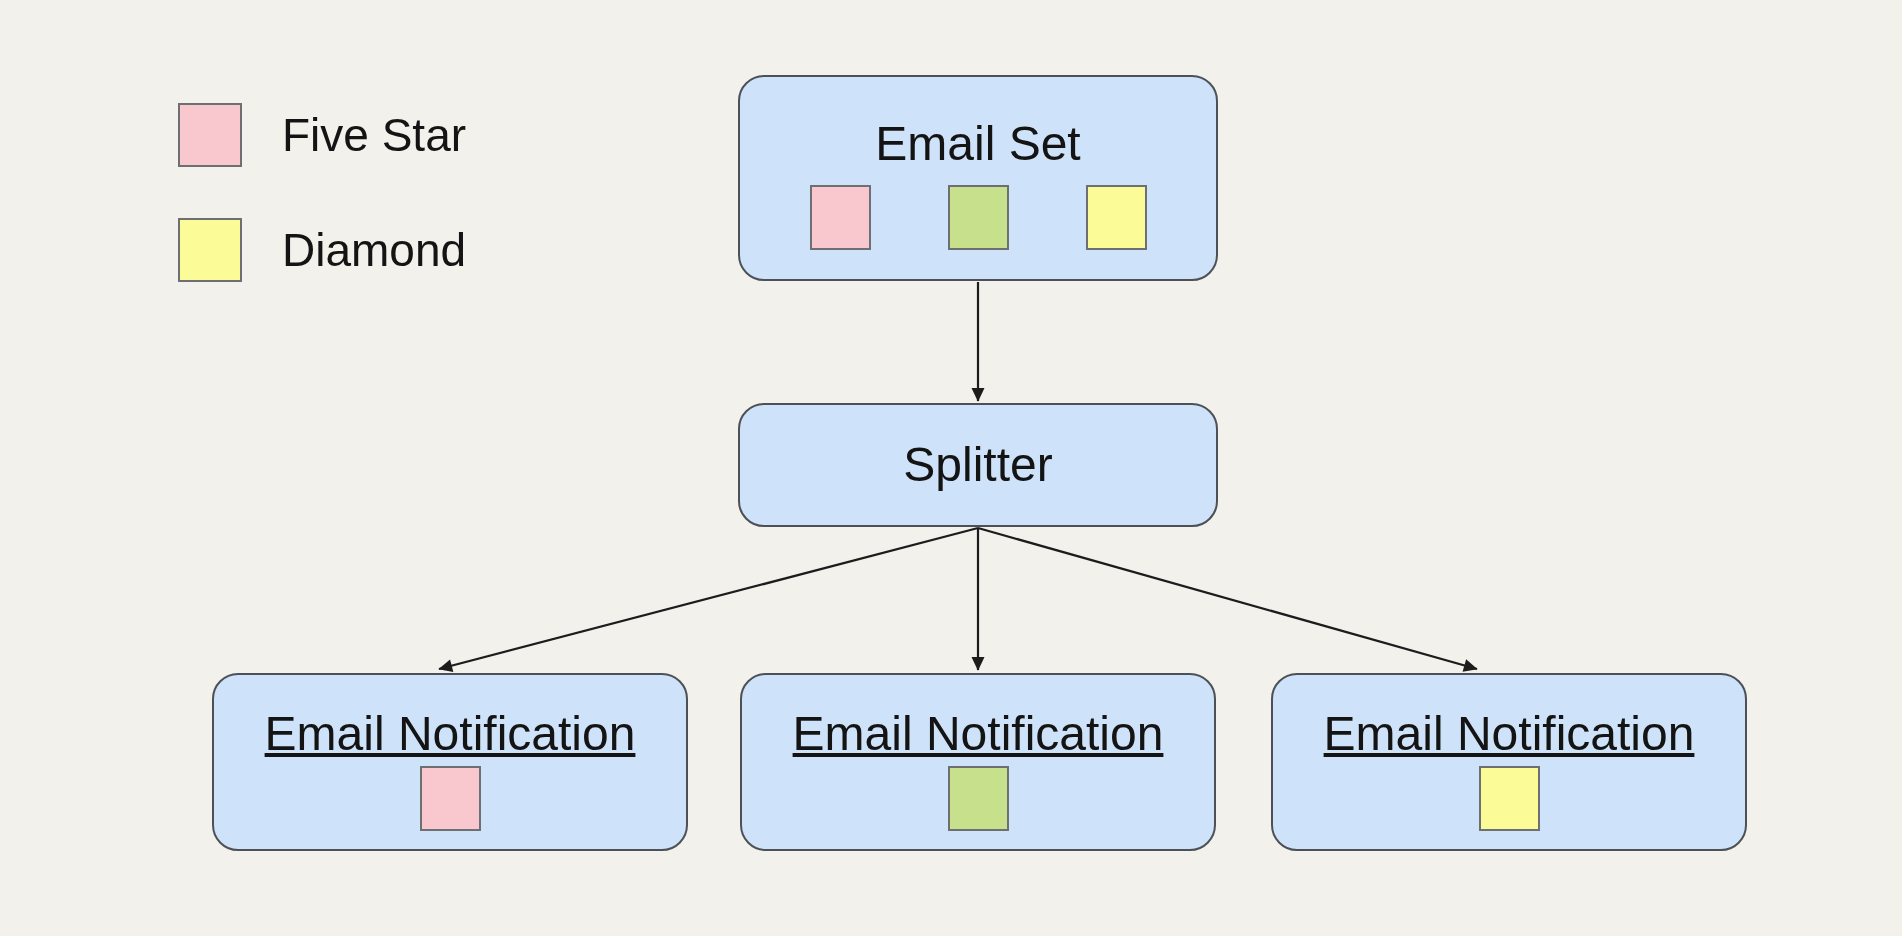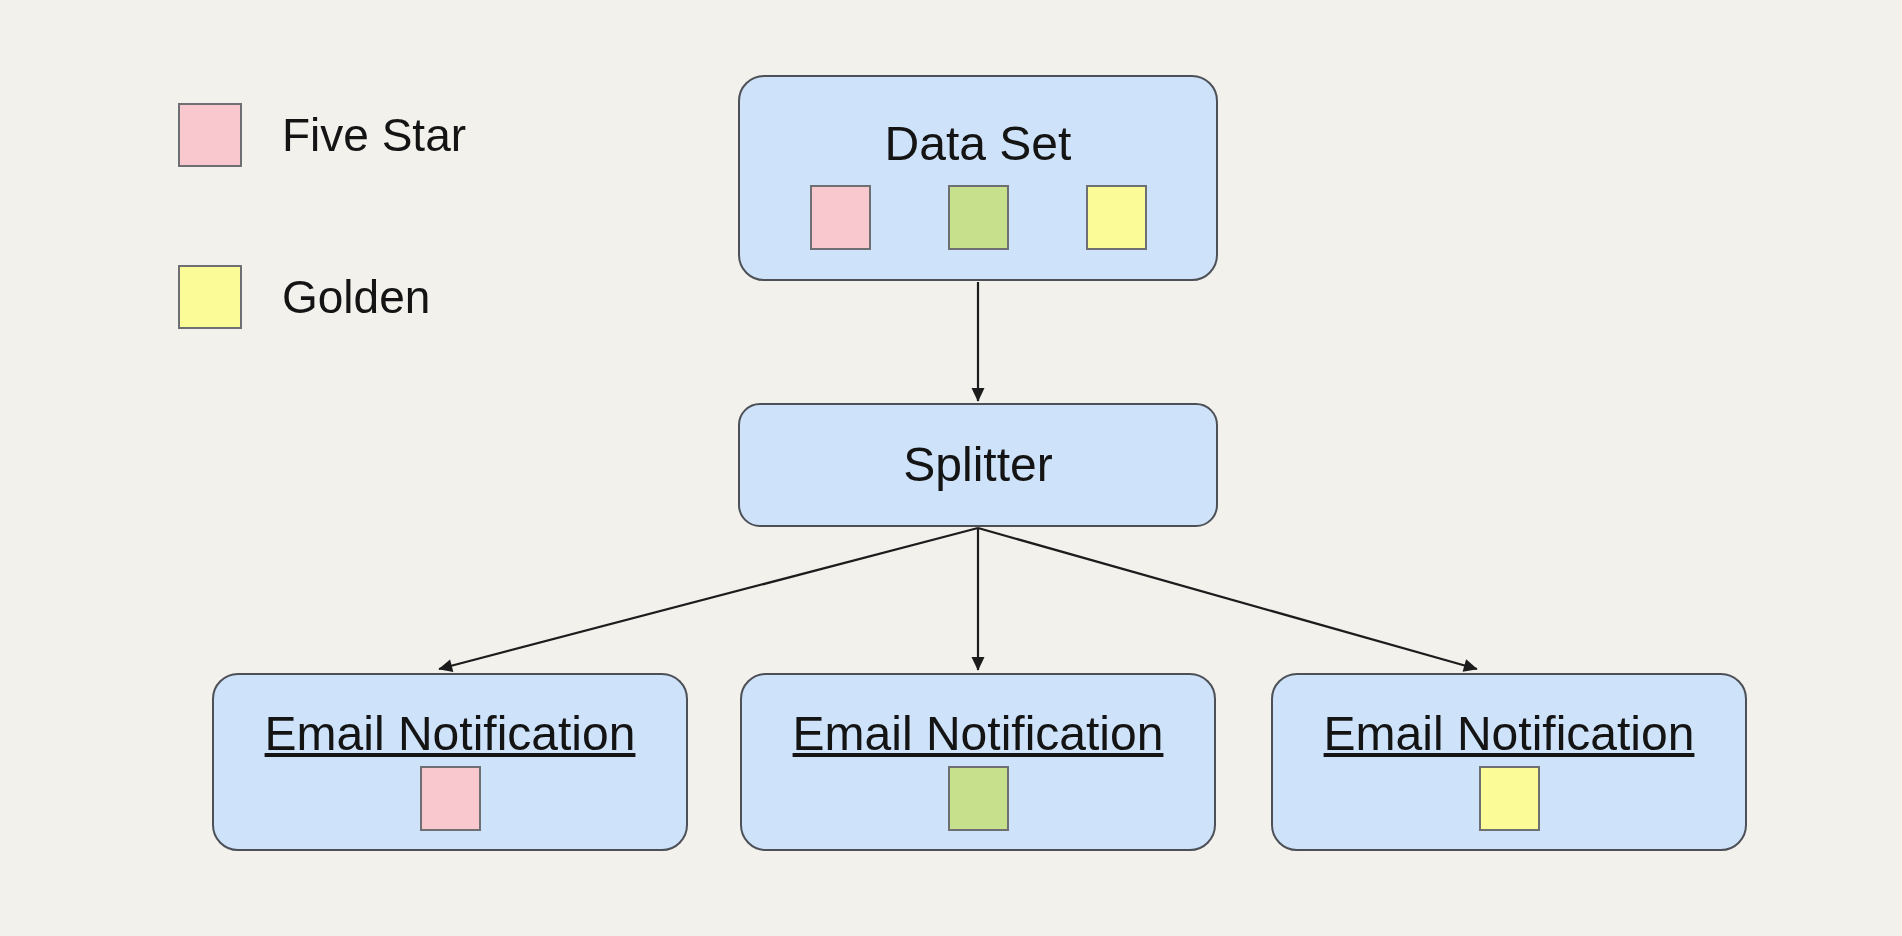--- a/index.html
+++ b/index.html
@@ -28,21 +28,21 @@
     pointer-events: none;
   }
 
   
   .legend {
     position: absolute;
     left: 178px;
     top: 103px;
     display: flex;
     flex-direction: column;
-    gap: 98px;
+    gap: 51px;
   }
   .legend-item {
     display: flex;
     align-items: center;
     gap: 40px;
     height: 64px;
   }
   .legend-swatch {
     width: 64px;
     height: 64px;
@@ -82,21 +82,20 @@
     display: flex;
     gap: 77px;
     margin-top: 16px;
   }
   .node-splitter {
     left: 738px;
     top: 403px;
     width: 480px;
     height: 124px;
     justify-content: center;
-    border-radius: 22px;
   }
   .node-email {
     top: 673px;
     width: 476px;
     height: 178px;
     padding-top: 34px;
     text-decoration: underline;
   }
   .node-email-left   { left: 212px; }
   .node-email-middle { left: 740px; }
@@ -129,26 +128,26 @@
     <line x1="978" y1="528" x2="1477" y2="669" stroke="#1C1C1C" stroke-width="2.2" marker-end="url(#arrowhead)"></line>
   </svg>
 
   <div class="legend">
     <div class="legend-item">
       <span class="legend-swatch" style="background-color: rgb(249, 200, 206);"></span>
       <span class="legend-label">Five Star</span>
     </div>
     <div class="legend-item">
       <span class="legend-swatch" style="background-color: rgb(251, 251, 152);"></span>
-      <span class="legend-label">Golden</span>
+      <span class="legend-label">Diamond</span>
     </div>
   </div>
 
   <div class="node node-dataset" style="background-color: rgb(206, 226, 249);">
-    <div class="node-label">Data Set</div>
+    <div class="node-label">Email Set</div>
     <div class="square-row">
       <span class="item-square" style="background-color: rgb(249, 200, 206);"></span>
       <span class="item-square" style="background-color: rgb(198, 224, 140);"></span>
       <span class="item-square" style="background-color: rgb(251, 251, 152);"></span>
     </div>
   </div>
 
   <div class="node node-splitter" style="background-color: rgb(206, 226, 249);">
     <div class="node-label">Splitter</div>
   </div>

